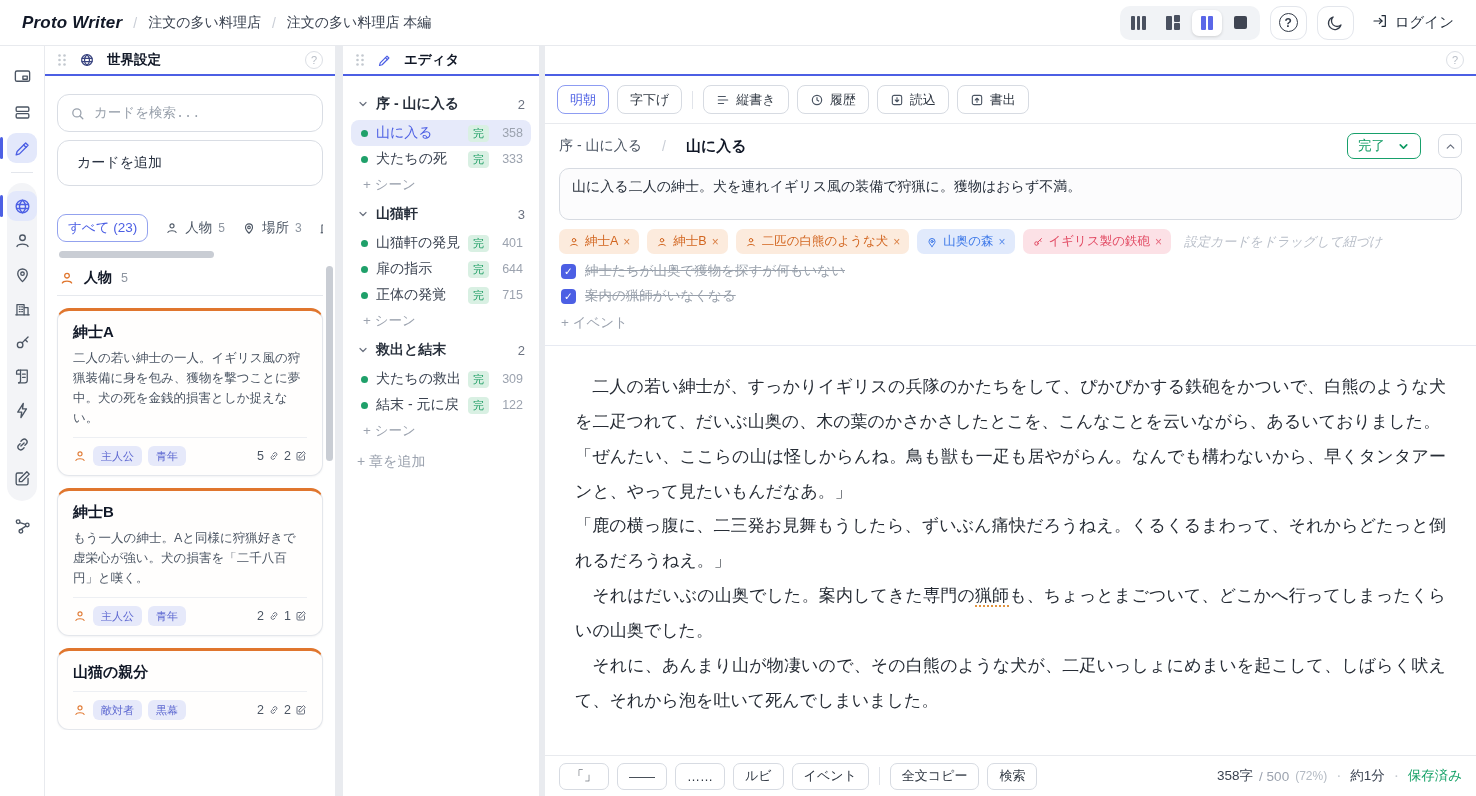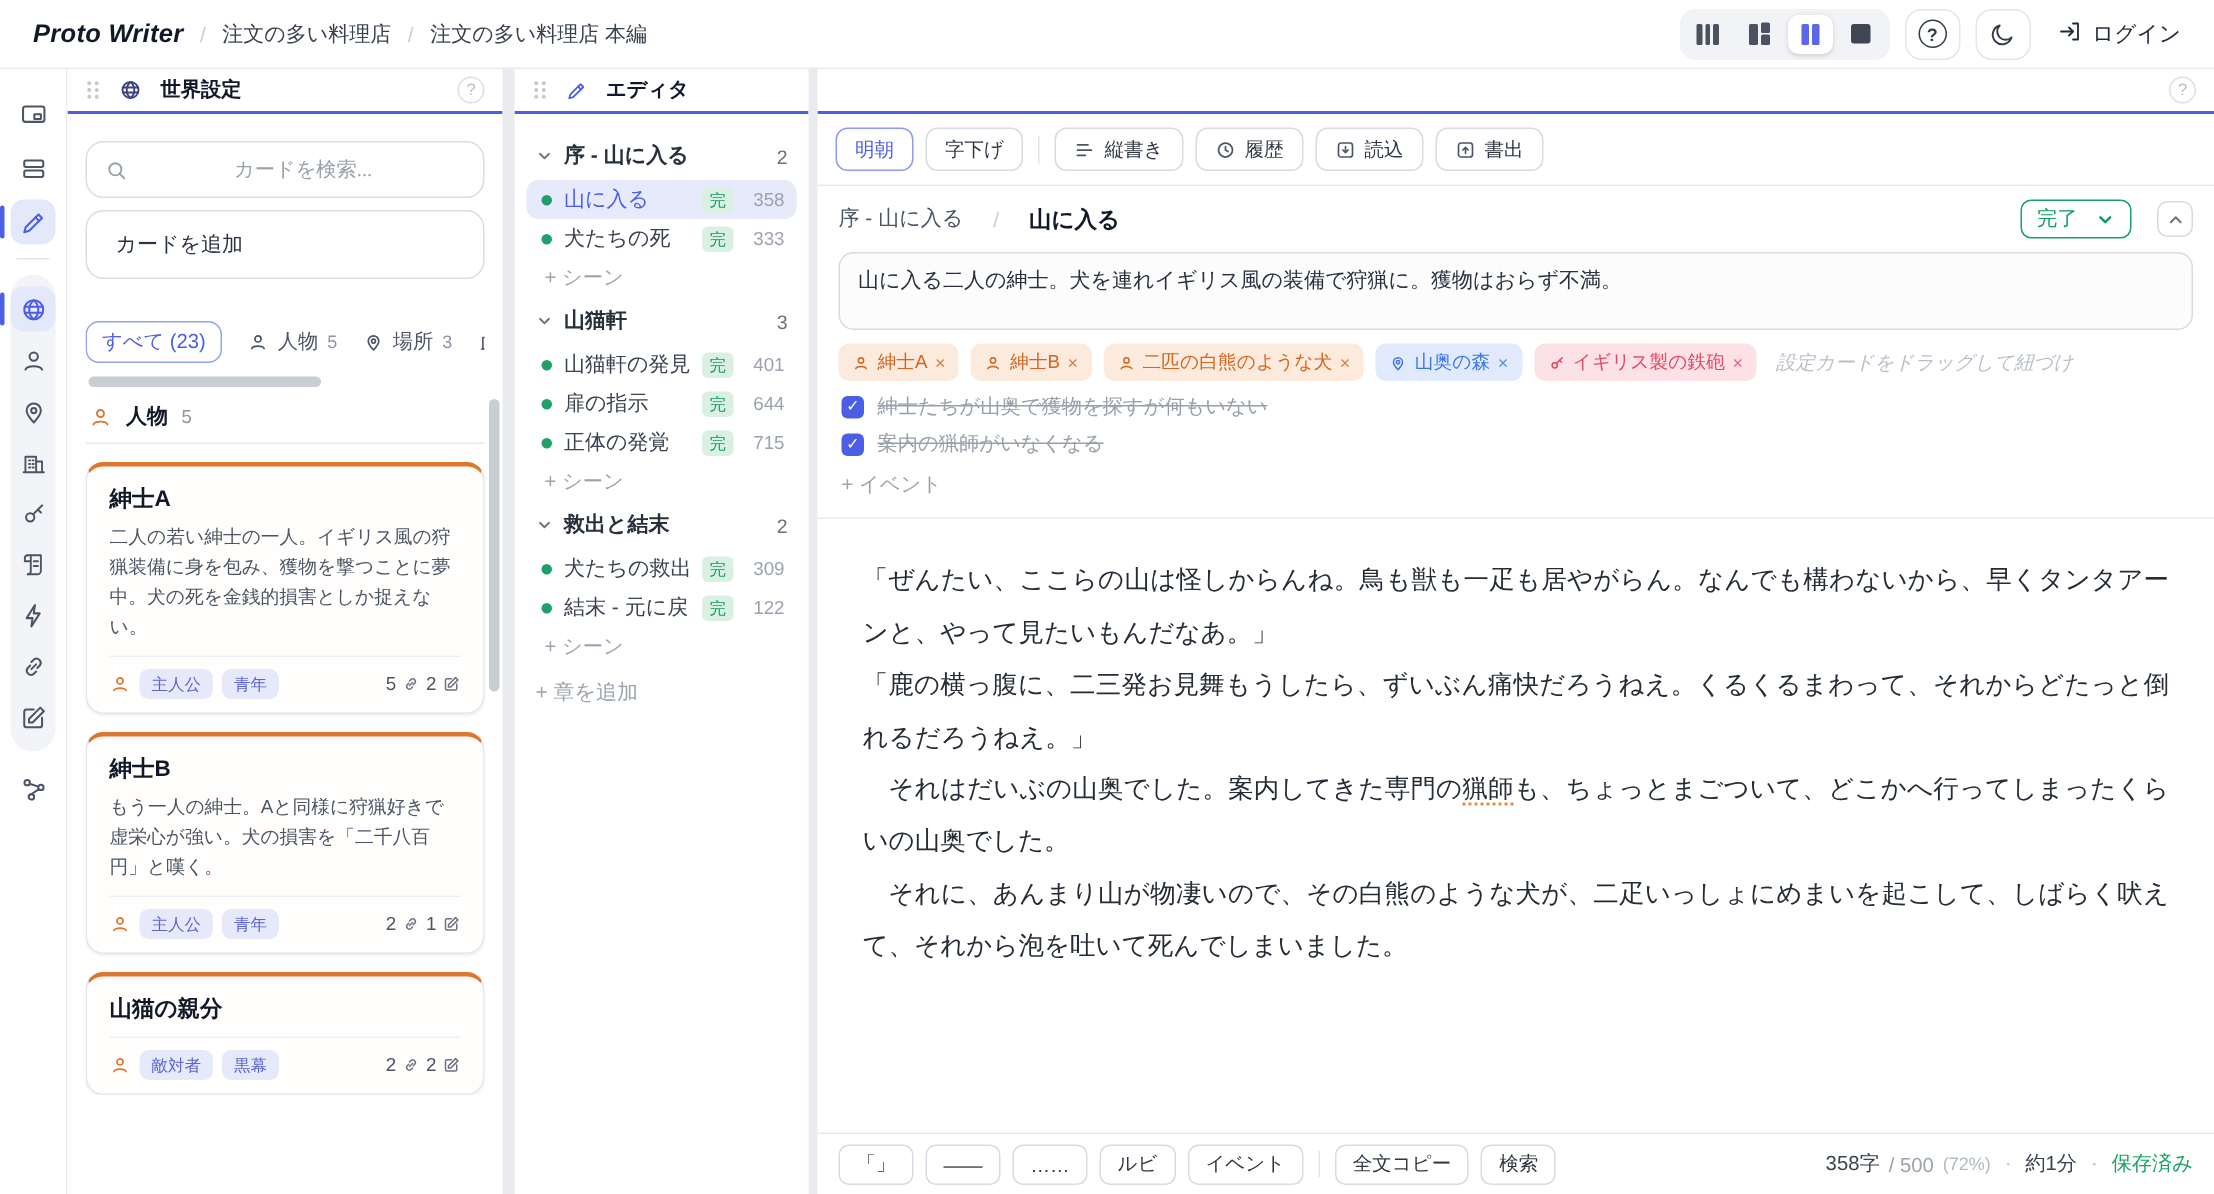--- a/index.html
+++ b/index.html
@@ -41,21 +41,21 @@
   .panel-2 { width:196px; margin-right:6px; }
   .panel-3 { flex:1; }
   .panel-header { height:30px; flex:none; display:flex; align-items:center; gap:12px; padding:0 12px; border-bottom:2.5px solid #4c5fe4; }
   .panel-title { font-weight:bold; font-size:13.5px; color:#111827; }
   .drag-handle { color:#c3c8cf; }
   .panel-help { margin-left:auto; width:18px; height:18px; border:1px solid #dcdfe5; border-radius:50%; color:#b7bdc6; font-size:11px; display:flex; align-items:center; justify-content:center; }
 
   
   .p1-body { padding:18px 12px 0; overflow:hidden; }
   .search-box { height:38px; border:1px solid #d9dde4; border-radius:12px; display:flex; align-items:center; padding:0 12px; gap:9px; color:#99a1ac; background:#fff; }
-  .search-box input { border:none; outline:none; flex:1; font-size:13.5px; color:#28303c; background:transparent; font-family:Liberation Serif, serif;text-align:center; }
+  .search-box input { border:none; outline:none; flex:1; font-size:13.5px; color:#28303c; background:transparent; font-family:Liberation Mono, monospace; }
   .search-box input::placeholder { color:#99a1ac; }
   .add-card-btn { margin-top:8px; width:100%; height:46px; border:1px solid #d9dde4; border-radius:12px; background:#fff; font-size:14px; color:#2a3342; text-align:left; padding:0 19px; font-family:inherit; cursor:pointer; }
   .chips { margin-top:28px; display:flex; align-items:center; gap:17px; white-space:nowrap; overflow:hidden; }
   .chip-all { border:1.5px solid #93a2ee; color:#4c5fe4; border-radius:9px; padding:4px 10px; font-size:13.5px; flex:none; cursor:pointer; background:#fff; }
   .chip { display:flex; gap:6px; align-items:center; font-size:13.5px; color:#4b5563; flex:none; cursor:pointer; }
   .chip .cnt { color:#8d95a0; font-size:12px; }
   .hscroll { height:7px; margin-top:9px; position:relative; }
   .hscroll .thumb { position:absolute; left:2px; top:0; width:155px; height:7px; border-radius:4px; background:#c9cdd4; }
   .section-row { margin-top:11px; display:flex; align-items:center; gap:9px; padding:0 2px 8px; border-bottom:1px solid #e6e9ee; }
   .section-label { font-weight:bold; font-size:14px; color:#111827; }
@@ -619,20 +619,21 @@
         </div>
         <div class="event">
           <span class="cb">✓</span>
           <span class="event-text">案内の猟師がいなくなる</span>
         </div>
       </div>
       <div class="add-event">+ イベント</div>
     </div>
 
     <div class="bodytext">
+      <p>　二人の若い紳士が、すっかりイギリスの兵隊のかたちをして、ぴかぴかする鉄砲をかついで、白熊のような犬を二疋つれて、だいぶ山奥の、木の葉のかさかさしたとこを、こんなことを云いながら、あるいておりました。</p>
       <p>「ぜんたい、ここらの山は怪しからんね。鳥も獣も一疋も居やがらん。なんでも構わないから、早くタンタアーンと、やって見たいもんだなあ。」</p>
       <p>「鹿の横っ腹に、二三発お見舞もうしたら、ずいぶん痛快だろうねえ。くるくるまわって、それからどたっと倒れるだろうねえ。」</p>
       <p><span>　それはだいぶの山奥でした。案内してきた専門の</span><span class="term">猟師</span><span>も、ちょっとまごついて、どこかへ行ってしまったくらいの山奥でした。</span></p>
       <p>　それに、あんまり山が物凄いので、その白熊のような犬が、二疋いっしょにめまいを起こして、しばらく吠えて、それから泡を吐いて死んでしまいました。</p>
     </div>
 
     <div class="p3-footer">
       <button class="fbtn">「」</button>
       <button class="fbtn">——</button>
       <button class="fbtn">……</button>

